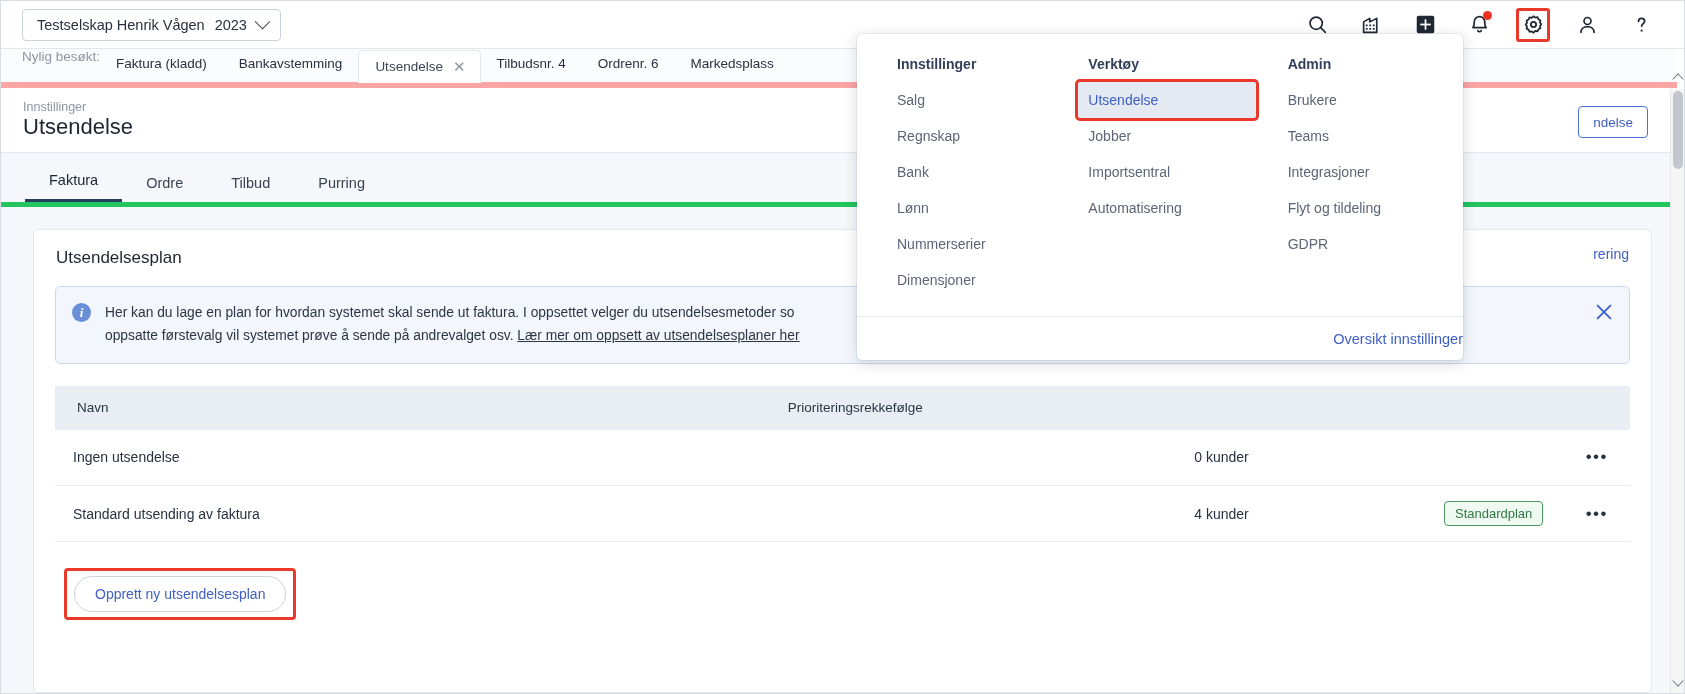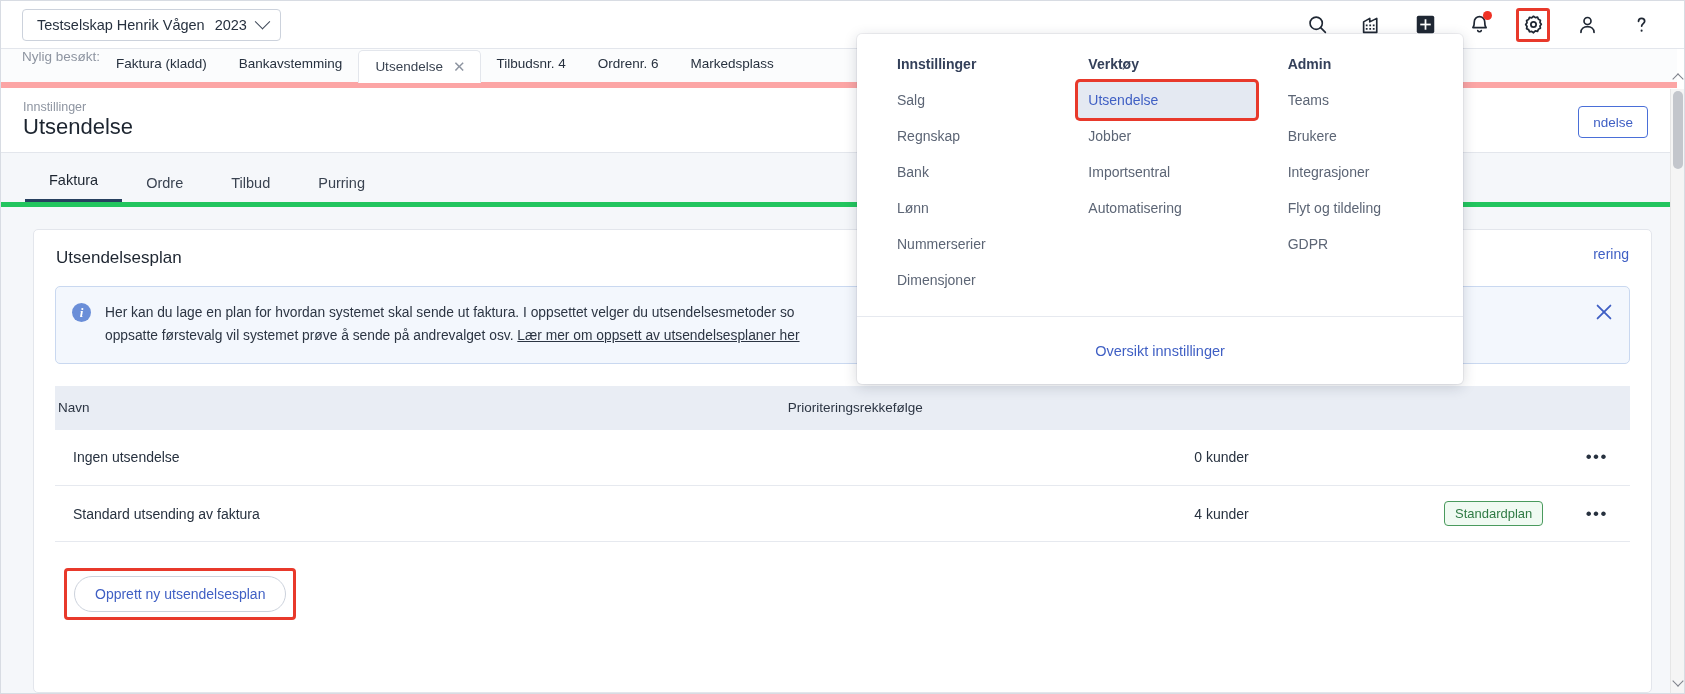--- a/index.html
+++ b/index.html
@@ -198,21 +198,21 @@
 
   
   table.plan { width: calc(100% - 42px); margin: 22px 21px 0 21px; border-collapse: collapse; }
   table.plan thead th {
     background: #e9edf4;
     font-size: 13.5px; color: #2c3543; font-weight: 400;
     text-align: left;
     height: 44px;
     padding: 0 16px;
   }
-  table.plan thead th:first-child { padding-left: 3px; }
+  table.plan thead th:first-child { padding-left: 22px; }
   table.plan tbody td {
     height: 56px;
     font-size: 14px; color: #27313f;
     border-bottom: 1px solid #e6e9ef;
     padding: 14px 16px;
   }
   table.plan tbody td:first-child { padding-left: 18px; }
   .col-name  { width: 46%; }
   .col-prio  { width: 26%; }
   .col-cust  { width: 16%; }
@@ -265,22 +265,22 @@
     border-radius: 3px;
   }
   .dd-item.hl {
     background: #e4e9f2;
     color: #3f5fc4;
     box-shadow: 0 0 0 3px #e8392b;
     border-radius: 2px;
   }
   .dd-foot {
     border-top: 1px solid #e6e9ef;
-    height: 68px;
-    display: flex; align-items: center; justify-content: center;
+    height: 44px;
+    display: flex; align-items: center; justify-content: flex-end;
   }
   .dd-foot span { font-size: 14.5px; color: #3f5fc4; cursor: pointer; }
 
   
   .scroll-track {
     position: absolute; right: 0; top: 88px; bottom: 0; width: 14px;
     background: #f5f5f5; border-left: 1px solid #e6e6e6;
     z-index: 50;
   }
   .scroll-thumb {
@@ -462,22 +462,22 @@
       <div class="dd-col">
         <div class="dd-head">Verktøy</div>
         <div class="dd-item hl">Utsendelse</div>
         <div class="dd-item">Jobber</div>
         <div class="dd-item">Importsentral</div>
         <div class="dd-item">Automatisering</div>
       </div>
 
       <div class="dd-col">
         <div class="dd-head">Admin</div>
+        <div class="dd-item">Brukere</div>
         <div class="dd-item">Teams</div>
-        <div class="dd-item">Brukere</div>
         <div class="dd-item">Integrasjoner</div>
         <div class="dd-item">Flyt og tildeling</div>
         <div class="dd-item">GDPR</div>
       </div>
 
     </div>
     <div class="dd-foot">
       <span>Oversikt innstillinger</span>
     </div>
   </div>

